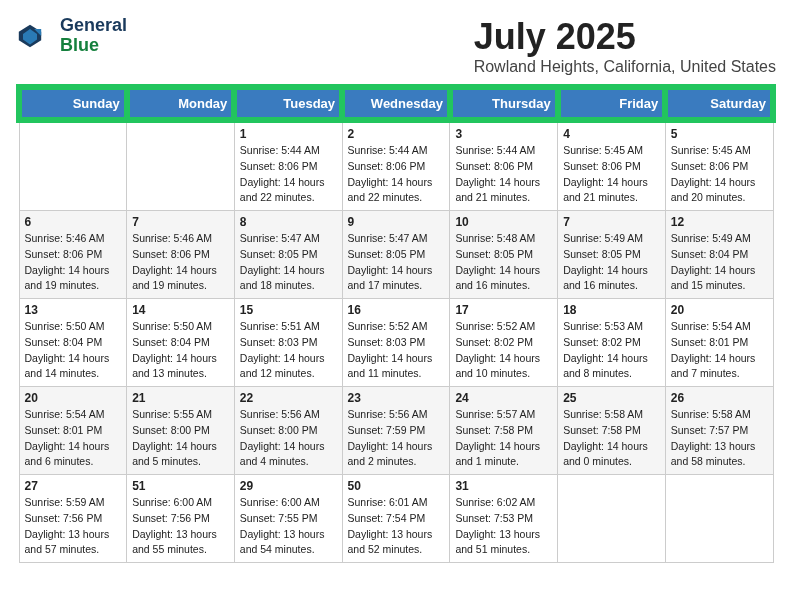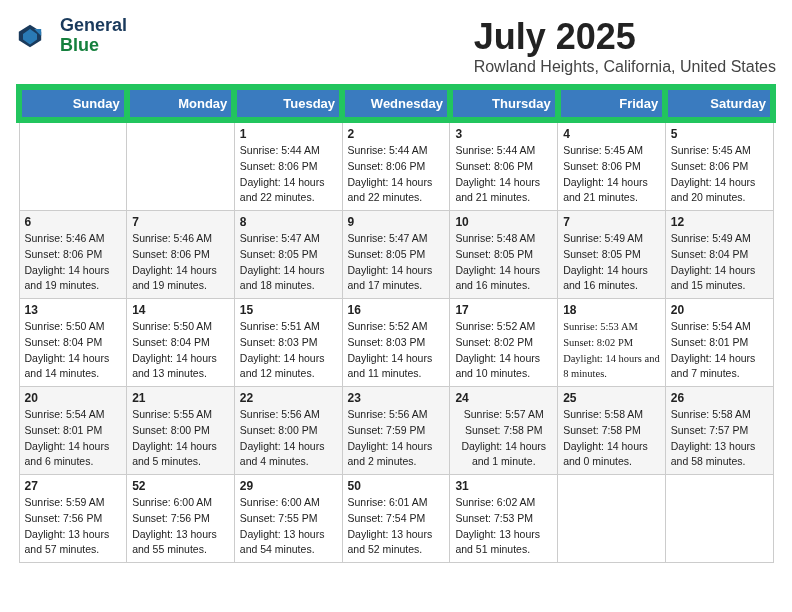--- a/index.html
+++ b/index.html
@@ -224,21 +224,21 @@
 Daylight: 14 hours and 11 minutes.</div>
         </td>
         <td>
           <div class="day-num">17</div>
           <div class="day-info" style="white-space: pre-line;">Sunrise: 5:52 AM
 Sunset: 8:02 PM
 Daylight: 14 hours and 10 minutes.</div>
         </td>
         <td>
           <div class="day-num">18</div>
-          <div class="day-info" style="white-space: pre-line; font-family: Liberation Serif, serif;">Sunrise: 5:53 AM
+          <div class="day-info" style="white-space: pre-line;">Sunrise: 5:53 AM
 Sunset: 8:02 PM
 Daylight: 14 hours and 8 minutes.</div>
         </td>
         <td>
           <div class="day-num">20</div>
           <div class="day-info" style="white-space: pre-line;">Sunrise: 5:54 AM
 Sunset: 8:01 PM
 Daylight: 14 hours and 7 minutes.</div>
         </td>
       </tr>
@@ -262,21 +262,21 @@
 Daylight: 14 hours and 4 minutes.</div>
         </td>
         <td>
           <div class="day-num">23</div>
           <div class="day-info" style="white-space: pre-line;">Sunrise: 5:56 AM
 Sunset: 7:59 PM
 Daylight: 14 hours and 2 minutes.</div>
         </td>
         <td>
           <div class="day-num">24</div>
-          <div class="day-info" style="white-space: pre-line; text-align: center;">Sunrise: 5:57 AM
+          <div class="day-info" style="white-space: pre-line;">Sunrise: 5:57 AM
 Sunset: 7:58 PM
 Daylight: 14 hours and 1 minute.</div>
         </td>
         <td>
           <div class="day-num">25</div>
           <div class="day-info" style="white-space: pre-line;">Sunrise: 5:58 AM
 Sunset: 7:58 PM
 Daylight: 14 hours and 0 minutes.</div>
         </td>
         <td>
@@ -287,21 +287,21 @@
         </td>
       </tr>
       <tr>
         <td>
           <div class="day-num">27</div>
           <div class="day-info" style="white-space: pre-line;">Sunrise: 5:59 AM
 Sunset: 7:56 PM
 Daylight: 13 hours and 57 minutes.</div>
         </td>
         <td>
-          <div class="day-num">52</div>
+          <div class="day-num">51</div>
           <div class="day-info" style="white-space: pre-line;">Sunrise: 6:00 AM
 Sunset: 7:56 PM
 Daylight: 13 hours and 55 minutes.</div>
         </td>
         <td>
           <div class="day-num">29</div>
           <div class="day-info" style="white-space: pre-line;">Sunrise: 6:00 AM
 Sunset: 7:55 PM
 Daylight: 13 hours and 54 minutes.</div>
         </td>

